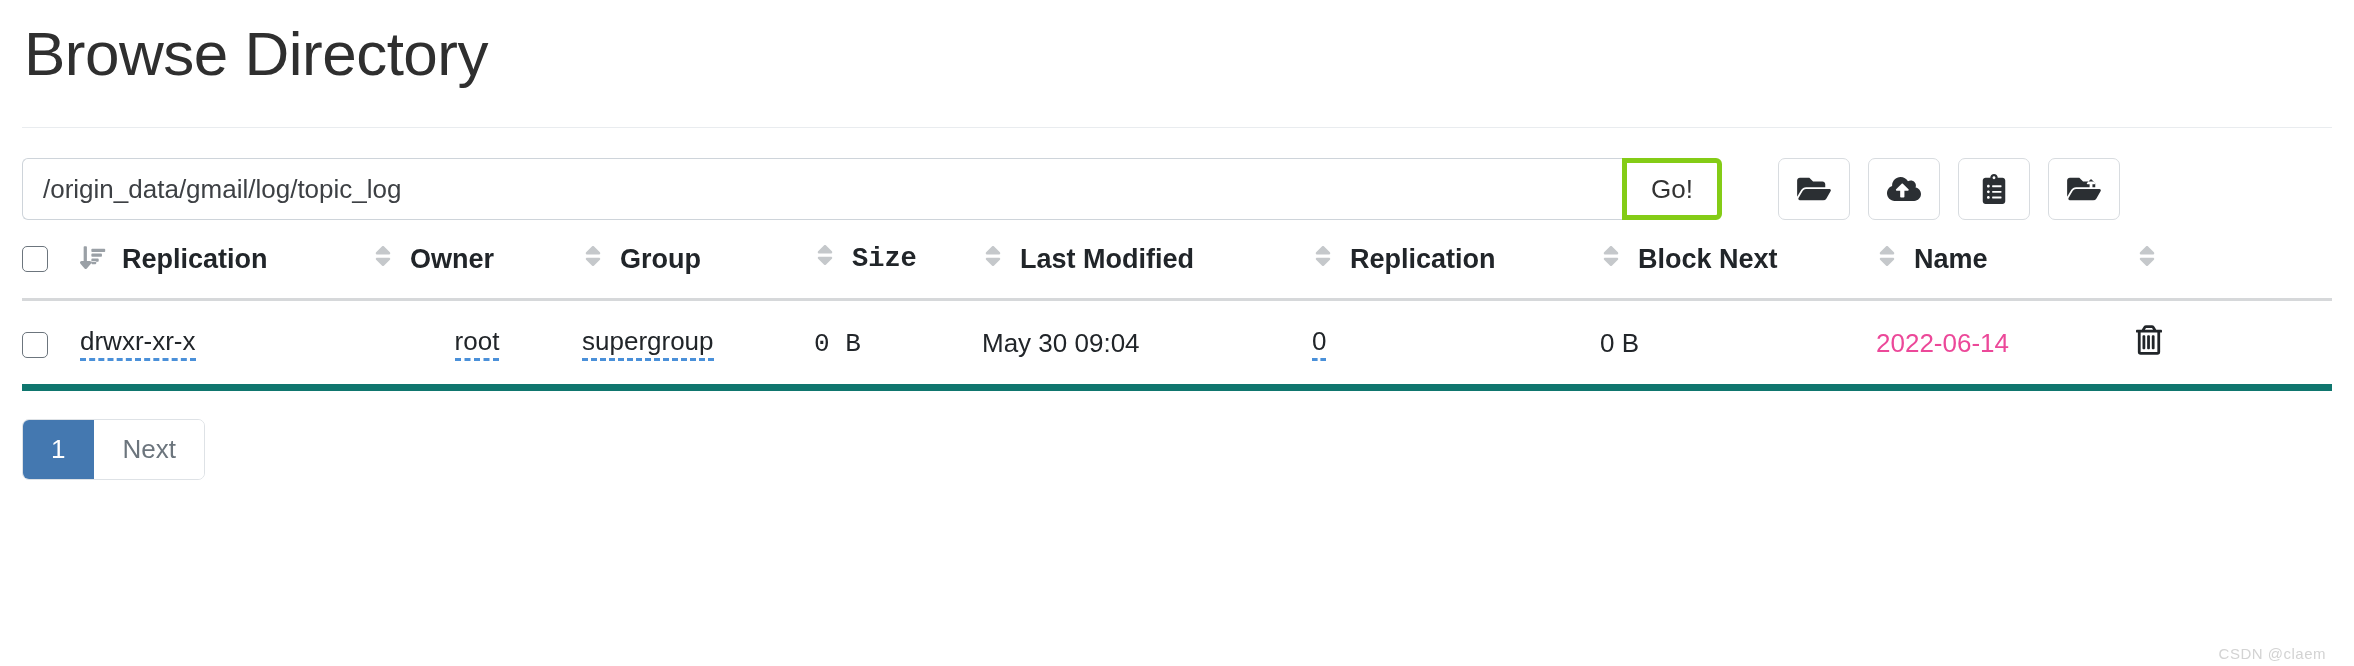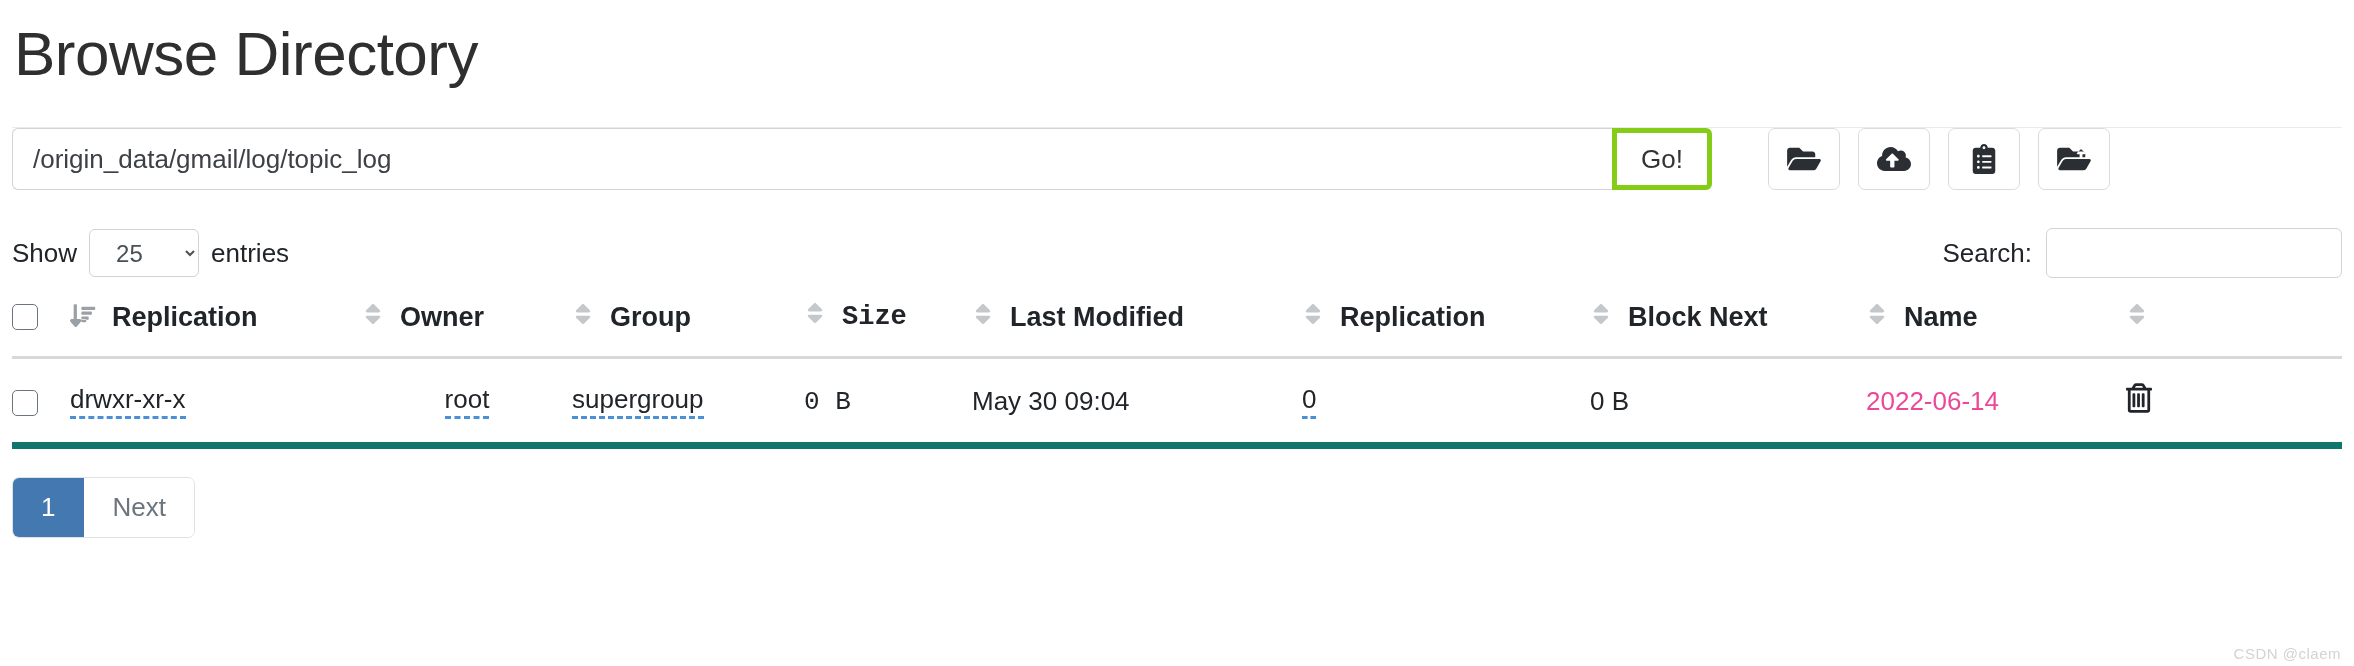--- a/index.html
+++ b/index.html
@@ -10,21 +10,21 @@
     width: 2354px;
     height: 666px;
     background: #ffffff;
     font-family: "Liberation Sans", sans-serif;
     color: #212529;
     overflow: hidden;
     position: relative;
   }
 
   .page {
-    padding: 0 12px;
+    padding: 0 22px;
     box-sizing: border-box;
     width: 2354px;
   }
 
   
   .page-title {
     font-size: 62px;
     font-weight: 400;
     letter-spacing: -0.5px;
     color: #2f2f2f;
@@ -36,20 +36,21 @@
   .title-divider {
     height: 1px;
     background: #e9ecef;
     margin: 38px 0 0 0;
   }
 
   
   .path-row {
     display: flex;
     align-items: flex-start;
+    margin-top: 30px;
     gap: 0;
   }
 
   .input-group {
     display: flex;
     width: 1700px;
     height: 62px;
   }
 
   .path-input {
@@ -279,21 +280,21 @@
   }
   .pg-item:last-child { border-right: none; }
   .pg-item.active {
     background: #4478b0;
     color: #ffffff;
     border-right: 1px solid #4478b0;
   }
 
   .watermark {
     position: absolute;
-    right: 13px;
+    right: 28px;
     bottom: 4px;
     font-size: 15px;
     color: #d3d3d3;
     letter-spacing: 0.5px;
     user-select: none;
   }
 </style>
 </head>
 <body>
 
@@ -338,34 +339,20 @@
         <span>
           <svg width="36" height="30" viewBox="0 0 576 512" fill="#2b2f33" aria-hidden="true">
             <path d="M572.694 292.093L500.27 416.248A63.997 63.997 0 0 1 445.025 448H45.025c-18.739 0-30.422-20.316-21.01-36.535L96.439 287.31A64 64 0 0 1 151.685 256h400c18.738 0 30.422 20.316 21.009 36.093zM152 224h232v-48h-36.6c-10.7 0-16.1-12.9-8.5-20.5l60.6-60.6c4.7-4.7 12.3-4.7 17 0l60.6 60.6c7.6 7.6 2.2 20.5-8.5 20.5H432v48h48v-48c0-26.51-21.49-48-48-48H272l-64-64H48C21.49 64 0 85.49 0 112v278.046l69.077-118.418C86.214 242.25 117.989 224 152 224z"></path>
           </svg>
         </span>
       </button>
 
     </div>
   </div>
 
-  <div class="controls-row">
-    <div class="show-entries">
-      <span class="lbl">Show</span>
-      <select class="entries-select">
-        <option>25</option>
-      </select>
-      <span class="lbl">entries</span>
-    </div>
-
-    <div class="search-box">
-      <span>Search:</span>
-      <input class="search-input" type="text" value="" style="">
-    </div>
-  </div>
 
   <table class="files">
     <thead>
       <tr>
         <th class="col-check">
           <span class="head-check"></span>
         </th>
         <th class="col-perm">
           <span class="hd">
             <span class="sort-ico">

